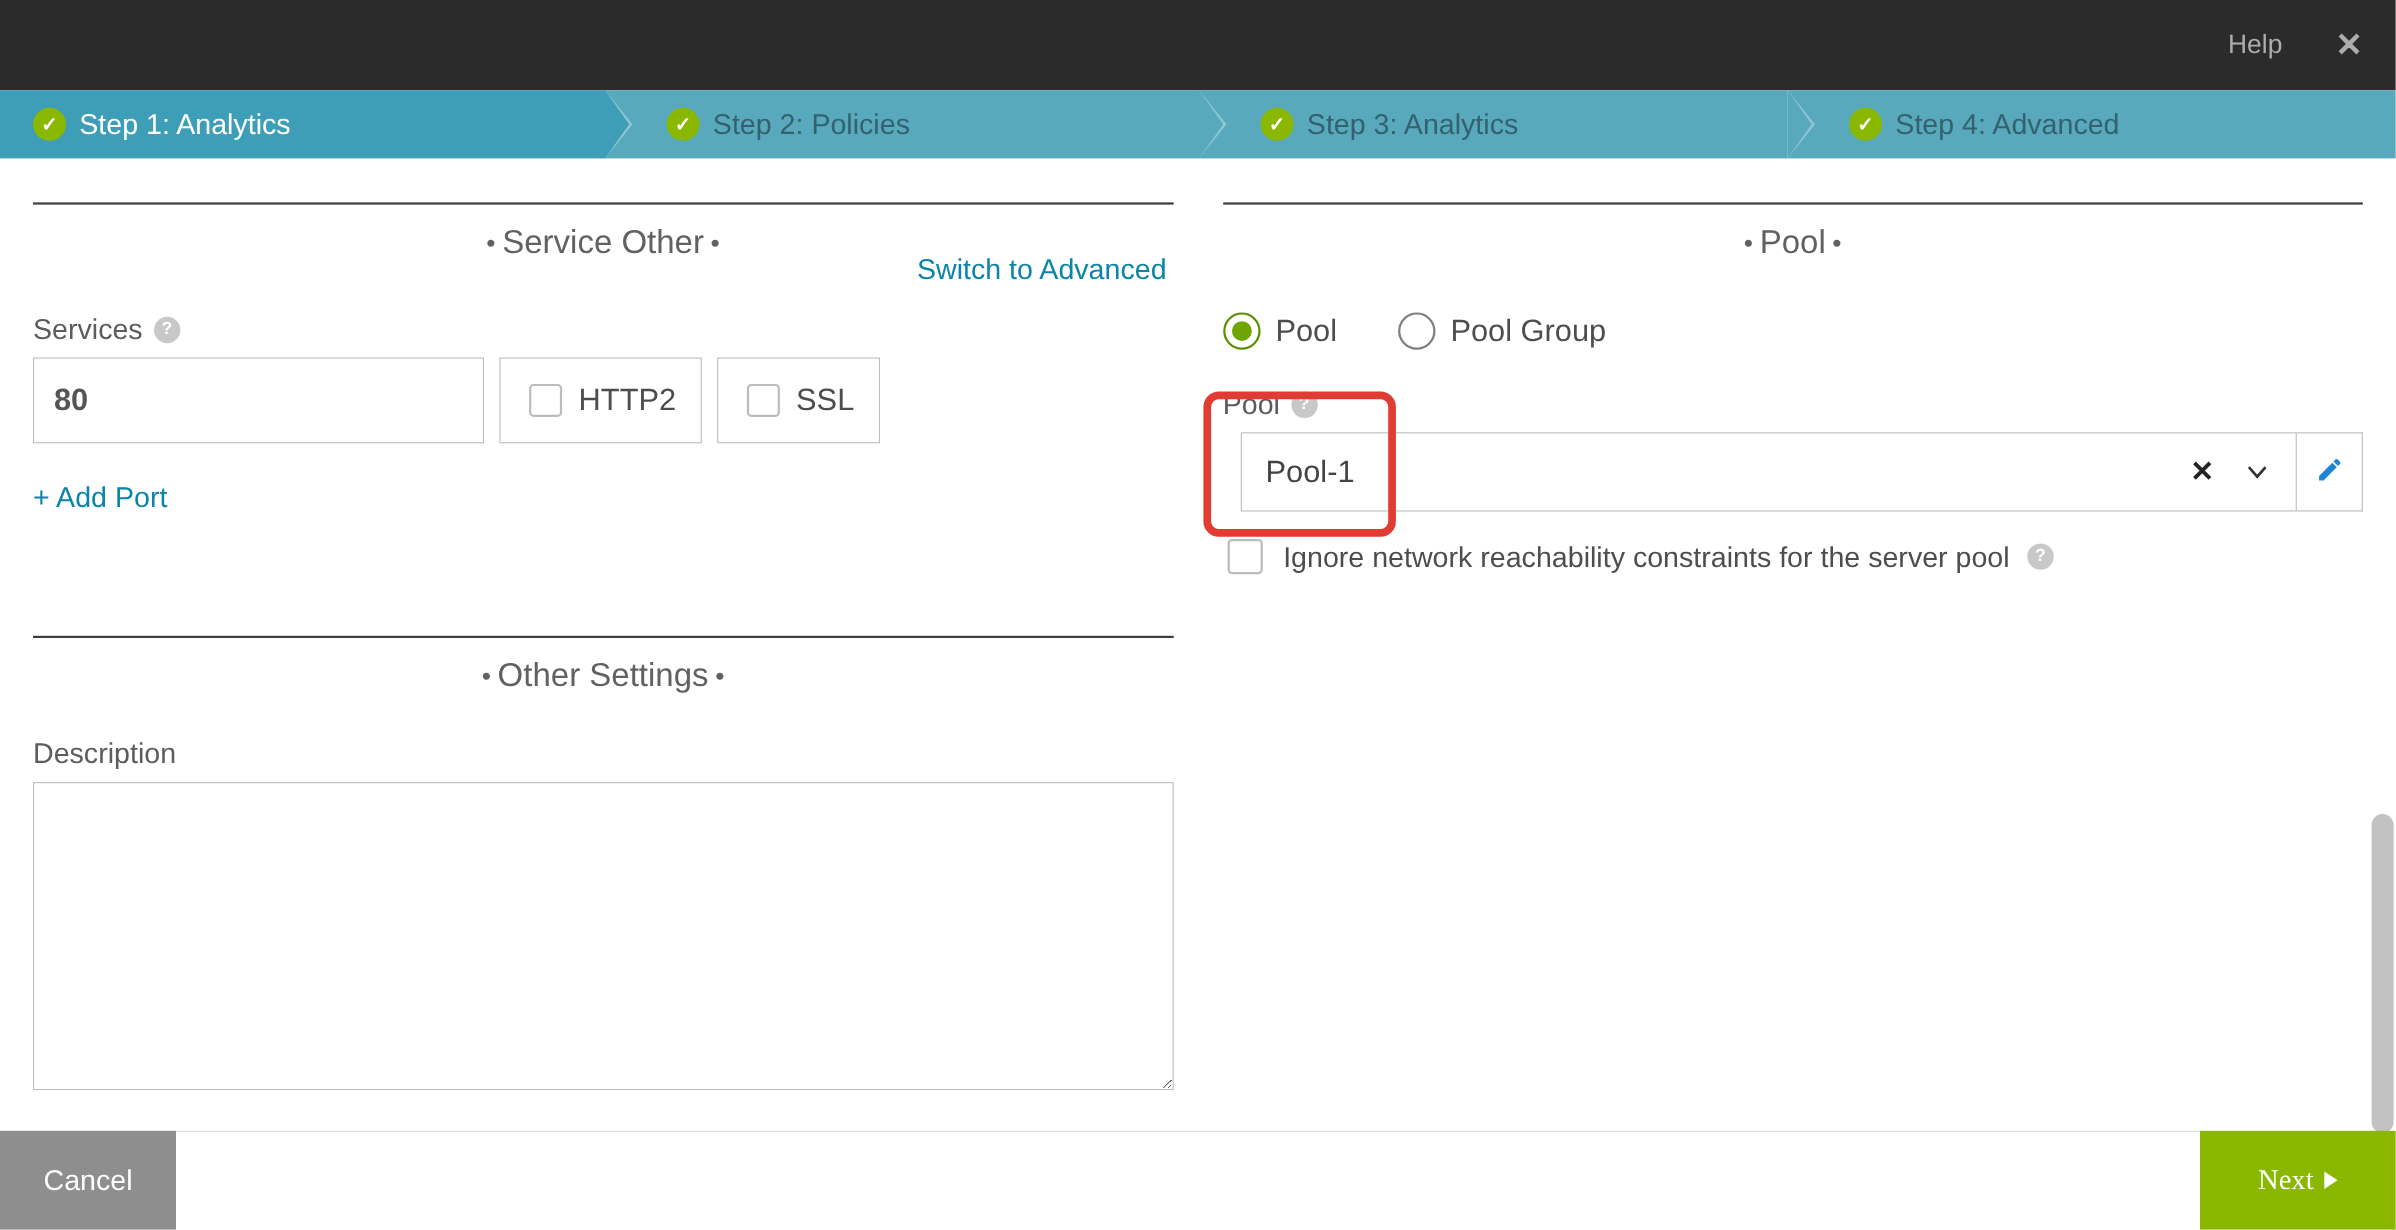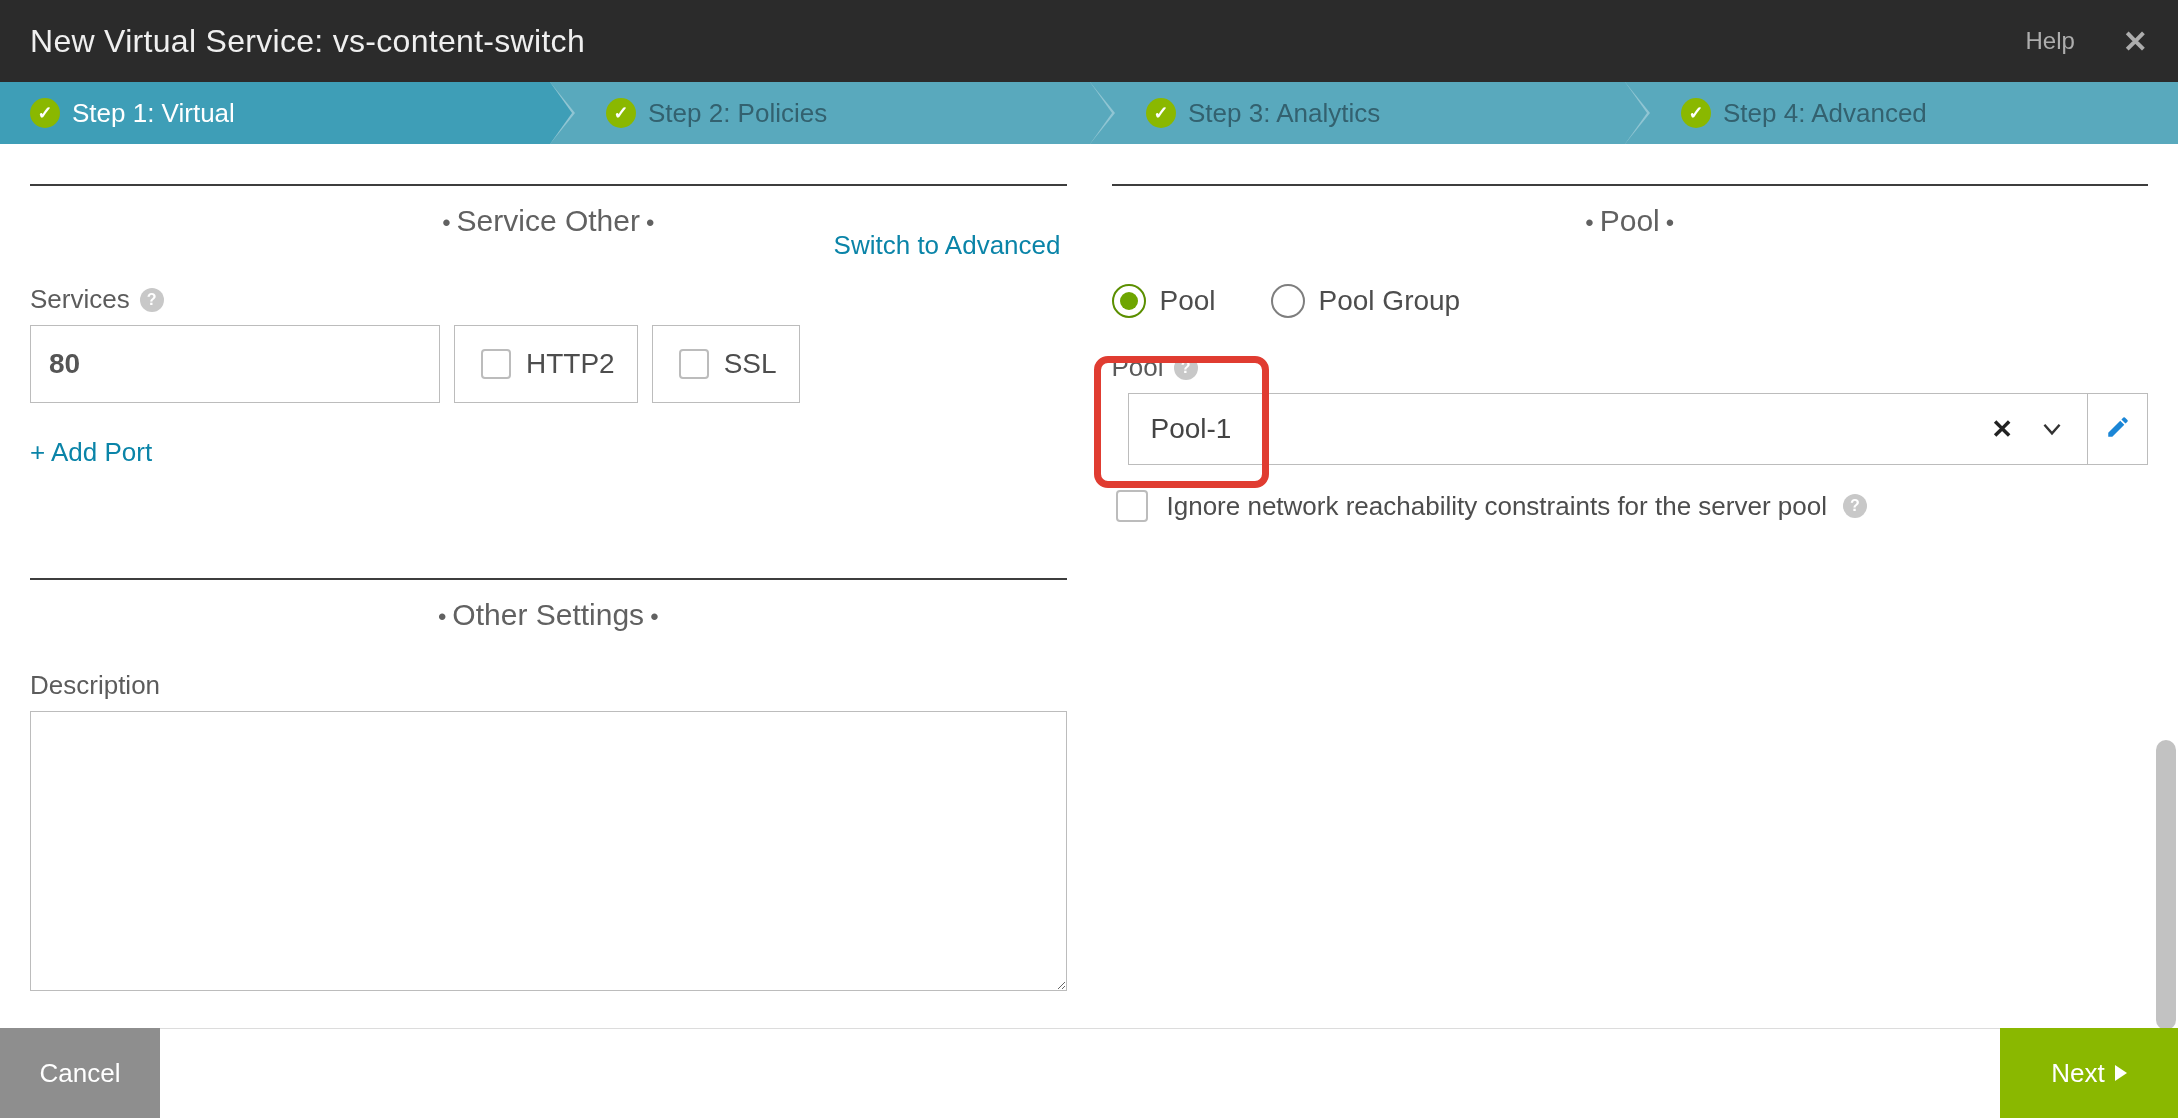--- a/index.html
+++ b/index.html
@@ -242,47 +242,46 @@
   }
   .btn-cancel{
     width:160px;background:var(--grey-btn);color:#fff;
     display:flex;align-items:center;justify-content:center;
     font-size:26px;cursor:pointer;
   }
   .footer-spacer{flex:1;background:#fff;border-top:1px solid #dcdcdc;}
   .btn-next{
     width:178px;background:var(--green-btn);color:#fff;
     display:flex;align-items:center;justify-content:center;gap:10px;
-    font-size:26px;cursor:pointer;
+    font-size:26px;cursor:pointer;font-family:Liberation Serif, serif;
   }
   .btn-next .tri{
     width:0;height:0;border-top:8px solid transparent;border-bottom:8px solid transparent;
     border-left:12px solid #fff;
   }
 
   
   .vscroll{
     position:absolute;right:2px;top:740px;width:20px;height:290px;
     background:#c2c2c2;border-radius:10px;
   }
 </style>
 </head>
 <body>
 
 <div class="titlebar">
-  <span class="title">New Virtual Service: vs-content-switch</span>
   <span class="spacer"></span>
   <span class="help">Help</span>
   <span class="close">✕</span>
 </div>
 
 <div class="steps">
   <div class="step step1 active first">
     <span class="check">✓</span>
-    <span class="step-label">Step 1: Virtual</span>
+    <span class="step-label">Step 1: Analytics</span>
   </div>
   <div class="step step2 inactive">
     <span class="check">✓</span>
     <span class="step-label">Step 2: Policies</span>
   </div>
   <div class="step step3 inactive">
     <span class="check">✓</span>
     <span class="step-label">Step 3: Analytics</span>
   </div>
   <div class="step step4 inactive last">

